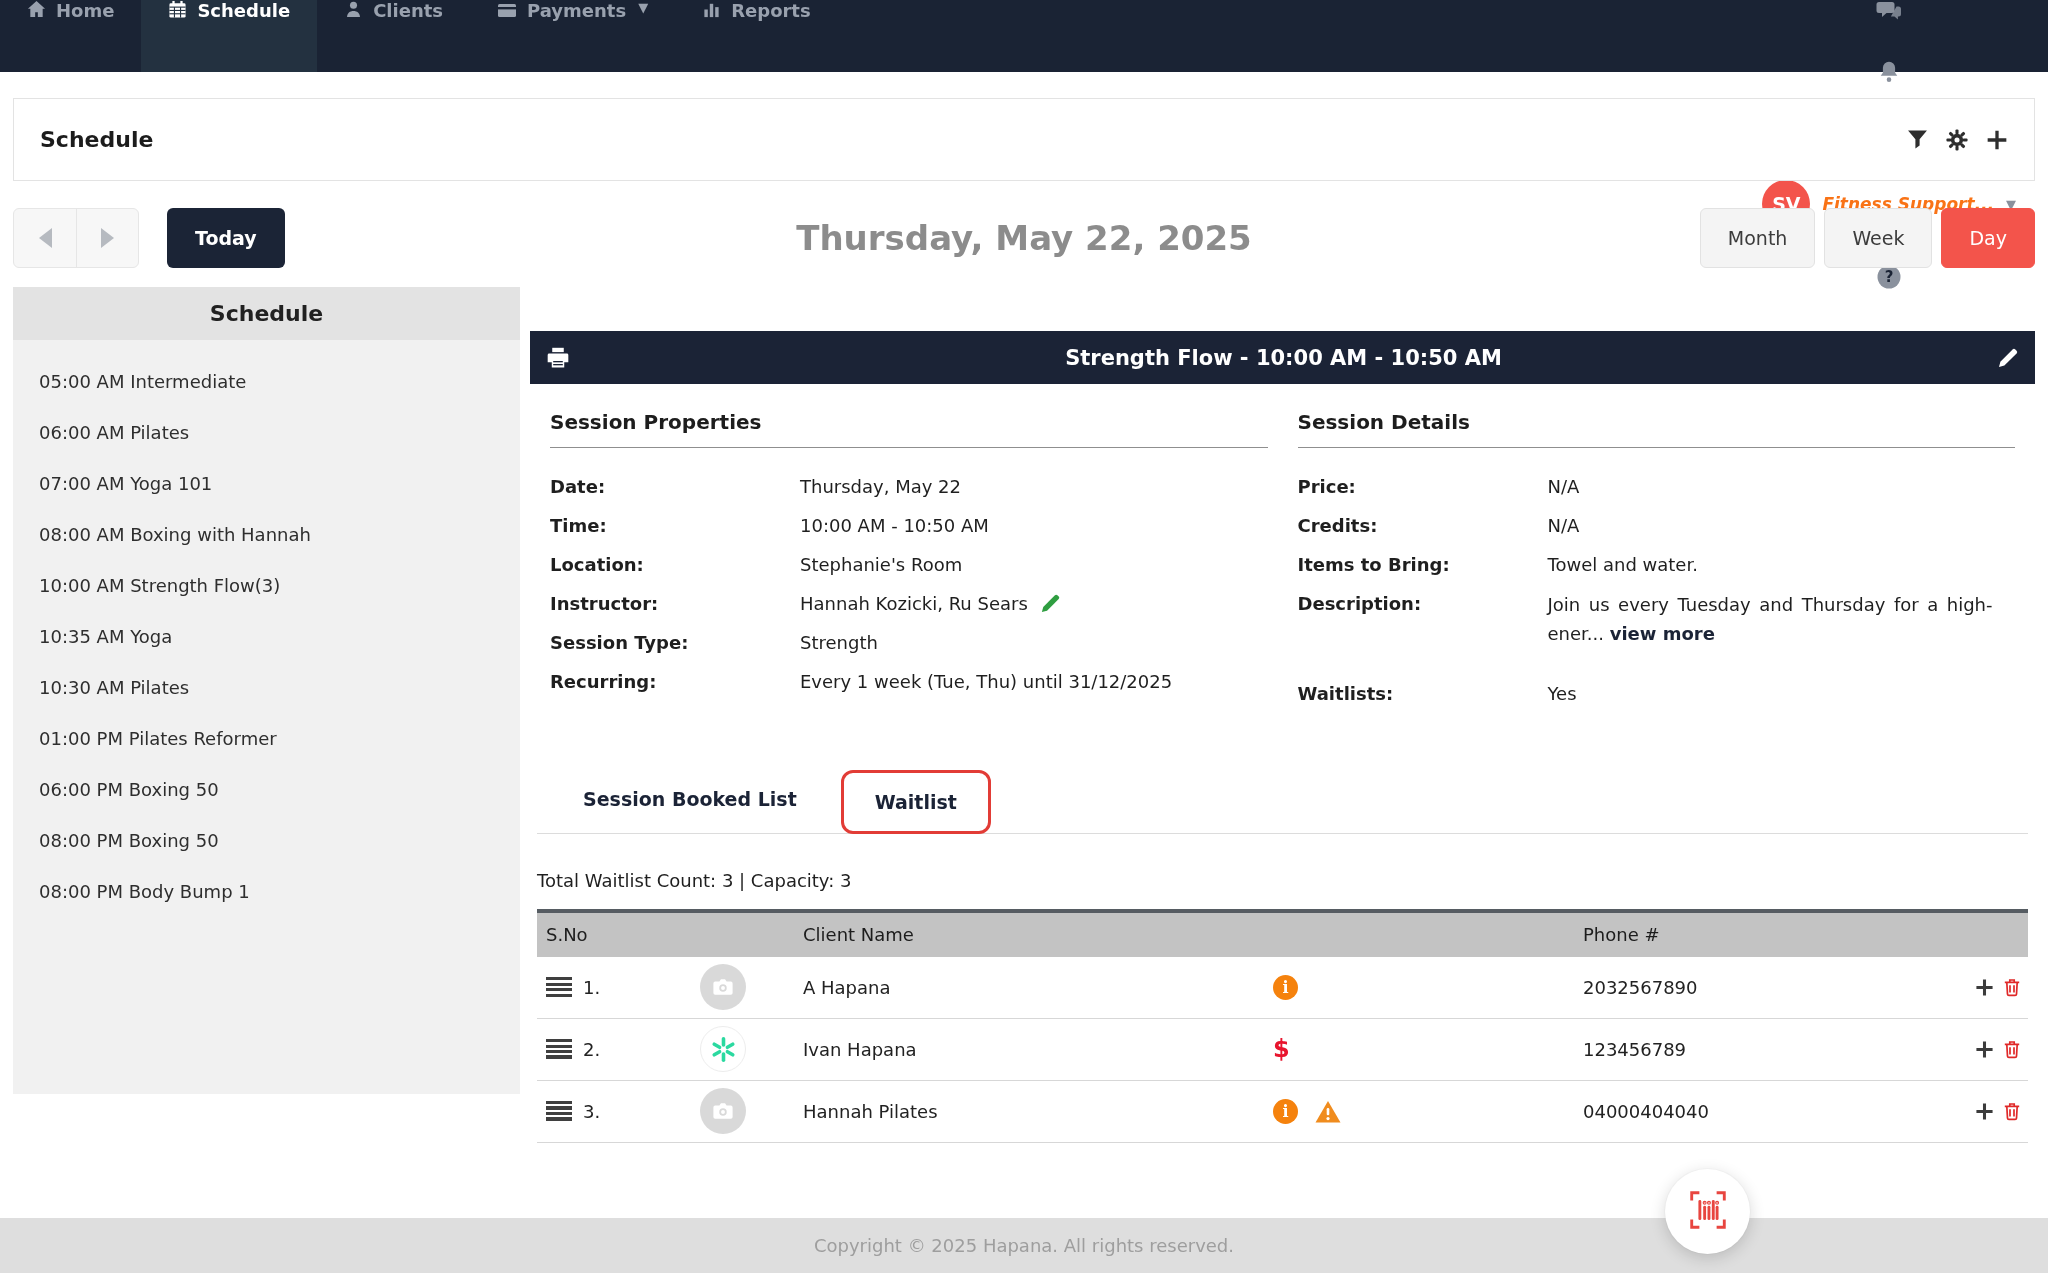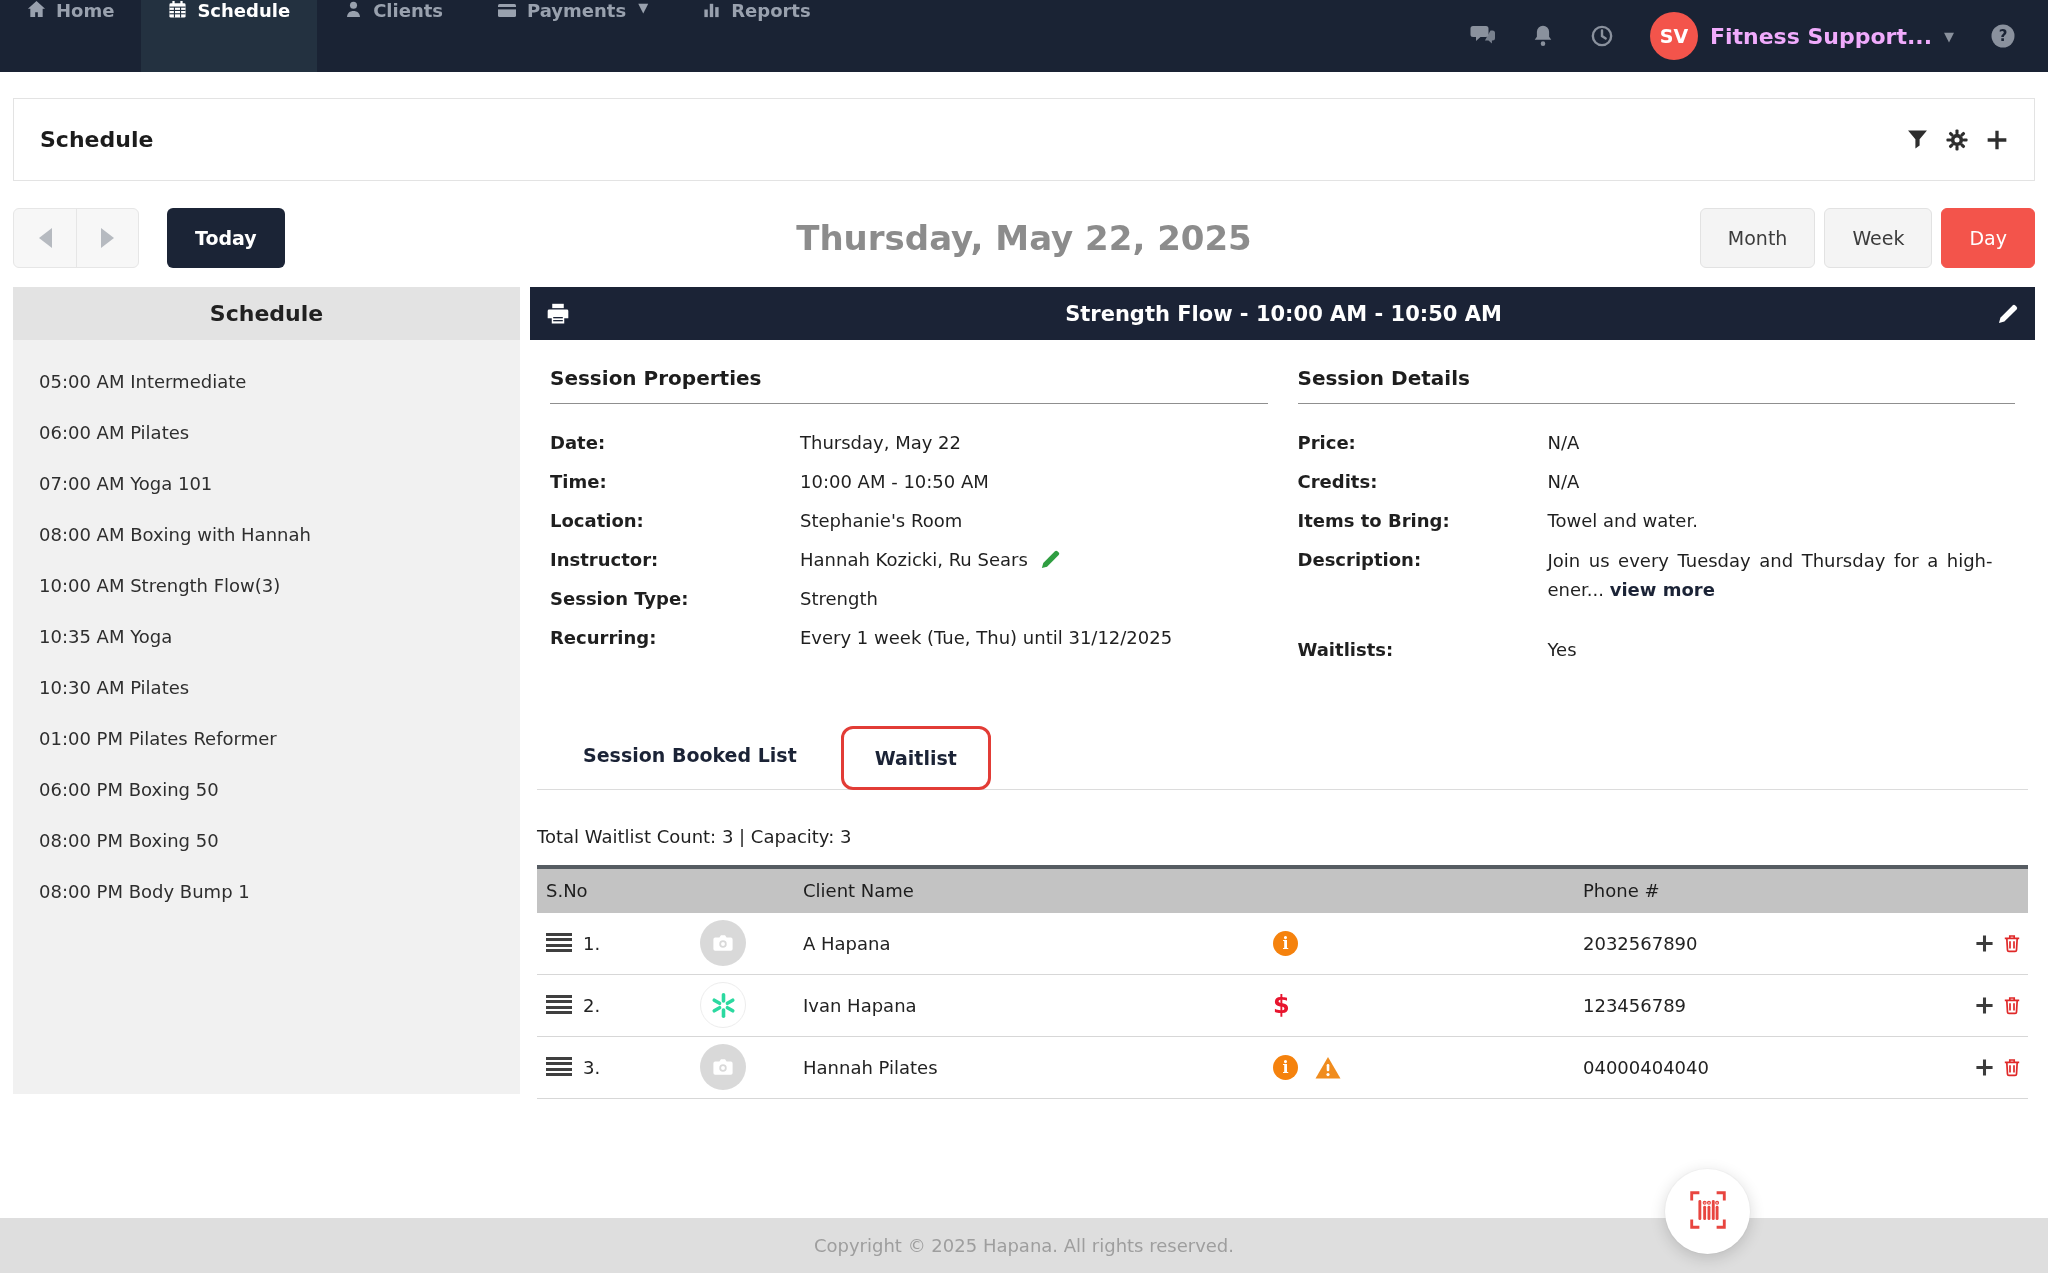--- a/index.html
+++ b/index.html
@@ -6,25 +6,25 @@
   body { font-family:"DejaVu Sans", sans-serif; background:#fff; }
   .app { width:2048px; height:1273px; display:flex; flex-direction:column; background:#fff; overflow:hidden; position:relative; }
 
   
   .navbar { height:72px; background:#1a2334; display:flex; align-items:stretch; flex-shrink:0; }
   .nav-items { display:flex; }
   .nav-item { display:flex; align-items:flex-start; gap:10px; padding:0 27px; font-size:18px; font-weight:600; color:#99a1ae; cursor:pointer; }
   .nav-item svg { flex-shrink:0; }
   .nav-item.active { background:#233140; color:#fff; }
   .nav-caret { font-size:13px; margin-left:2px; }
-  .nav-right { margin-left:auto; display:flex; align-items:center; gap:36px; padding-right:32px; color:#8a919d; }
+  .nav-right { margin-left:auto; display:flex; align-items:center; gap:36px; padding-right:32px; color:#8a919d;flex-direction:column; }
   .nav-icon-btn { display:flex; align-items:center; cursor:pointer; }
   .user-chip { display:flex; align-items:center; gap:12px; cursor:pointer; }
   .avatar { width:48px; height:48px; border-radius:50%; background:#f3544b; color:#fff; font-weight:700; font-size:19px; display:flex; align-items:center; justify-content:center; }
-  .user-name { color:#f0abfc; font-size:22px; font-weight:600; }
+  .user-name { color:#f97316; font-size:17px; font-weight:600;font-style:italic; }
   .user-caret { color:#8a919d; font-size:13px; }
 
   
   .content { flex:1; display:flex; flex-direction:column; position:relative; }
 
   .page-card { margin:26px 13px 0; border:1px solid #e3e3e3; background:#fff; height:83px; display:flex; align-items:center; padding:0 26px; }
   .page-title { font-size:22px; font-weight:800; color:#1c1c1c; }
   .card-icons { margin-left:auto; display:flex; align-items:center; gap:18px; color:#2e2e2e; }
   .card-icons .icon-btn { cursor:pointer; display:flex; }
 
@@ -42,21 +42,21 @@
 
   .main { display:flex; margin:19px 13px 0; flex:1; align-items:flex-start; }
 
   
   .sidebar { width:507px; flex-shrink:0; }
   .sidebar-header { height:53px; background:#e3e3e3; display:flex; align-items:center; justify-content:center; font-size:22px; font-weight:700; color:#212121; }
   .sidebar-list { background:#f1f1f1; padding-top:16px; height:754px;text-align:right; }
   .sidebar-item { height:51px; display:flex; align-items:center; padding-left:26px; font-size:18px; color:#2e2e2e; cursor:pointer; }
 
   
-  .panel { flex:1; margin-left:10px; }
+  .panel { flex:1; margin-left:10px;margin-top:44px; }
   .panel-header { height:53px; background:#1b2336; color:#fff; display:flex; align-items:center; padding:0 16px; }
   .panel-title { flex:1; text-align:center; font-size:21px; font-weight:700; }
   .ph-icon { cursor:pointer; display:flex; }
 
   .columns { display:flex; gap:30px; margin:26px 20px 0; }
   .col { flex:1; }
   .col-heading { font-size:20px; font-weight:800; color:#1d1d1d; margin-bottom:13px; }
   .col-rule { border-bottom:1px solid #8f8f8f; margin-bottom:26px; }
   .prop-row { display:flex; align-items:flex-start; margin-bottom:14px; font-size:18px; color:#1f1f1f; line-height:25px; }
   .prop-label { width:250px; flex-shrink:0; font-weight:700; }

